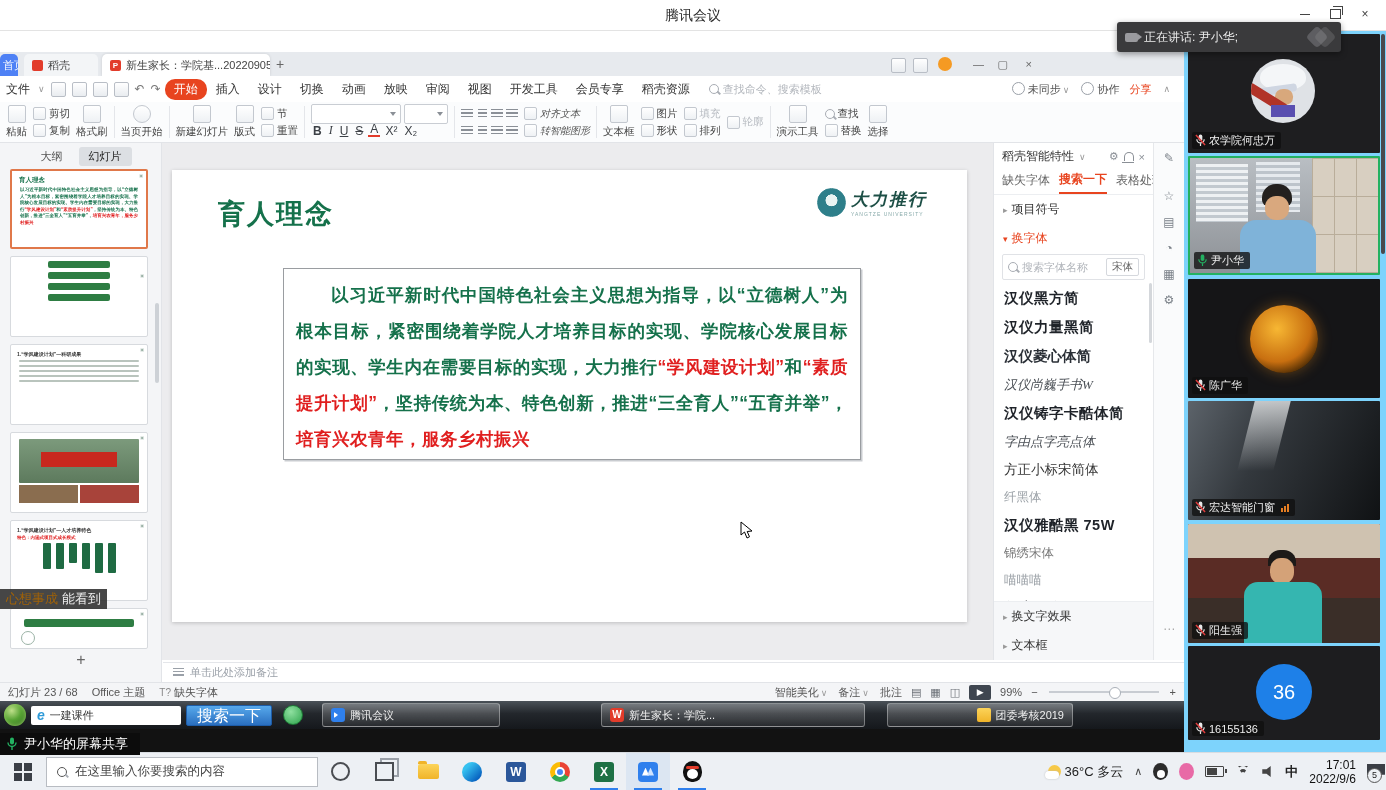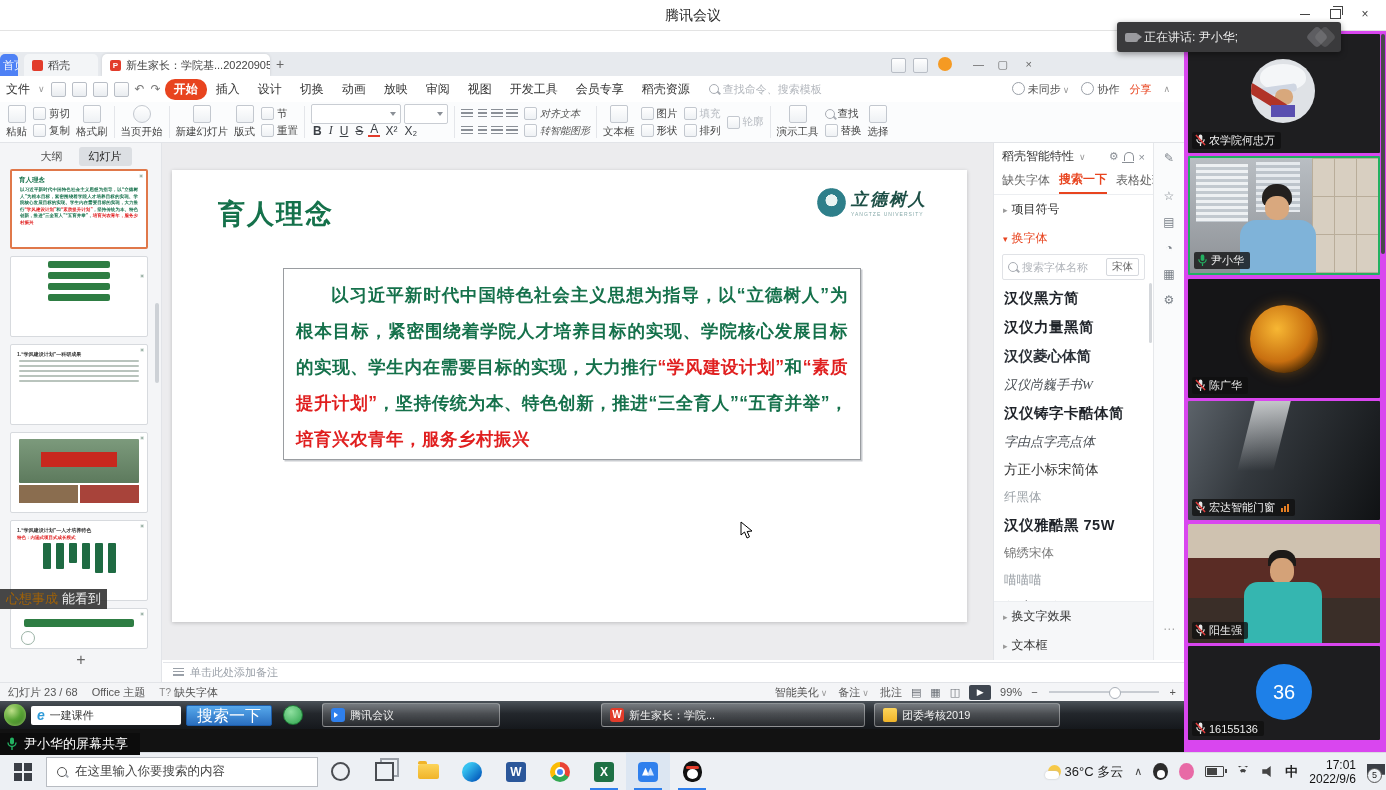--- a/index.html
+++ b/index.html
@@ -35,21 +35,21 @@
   #tab-plus{left:276px;top:4px;font-size:14px;color:#666;}
   .wpsctl{top:5px;height:14px;font-size:11px;color:#666;text-align:center;line-height:14px;}
   #smiley{width:14px;height:14px;border-radius:50%;background:#f59a23;right:232px;}
   
   #menubar{left:0;top:46px;width:1184px;height:26px;background:#fff;display:flex;align-items:center;padding:0 6px;box-sizing:border-box;gap:2px;}
   #file-menu{font-size:12px;color:#333;margin-right:4px;}
   .carat{color:#999;font-size:9px;margin:0 2px;}
   .mini-ic{width:13px;height:13px;border:1px solid #b9bec6;border-radius:2px;background:linear-gradient(#fff,#e9ecf0);margin:0 2px;}
   .uglyph{font-size:12px;color:#777;margin:0 2px;}
   .menu-item{font-size:12px;color:#333;padding:2px 9px;border-radius:10px;cursor:default;white-space:nowrap;}
-  .menu-item.active{background:#e8441f;color:#fff;font-weight:bold;}
+  .menu-item.active{background:#e8441f;color:#fff;font-weight:normal;}
   #cmd-search{display:flex;align-items:center;gap:4px;margin-left:8px;color:#b3b7bd;font-size:11px;white-space:nowrap;}
   .lens{width:8px;height:8px;border:1.4px solid #a9adb4;border-radius:50%;position:relative;display:inline-block;flex:none;}
   .lens:after{content:"";position:absolute;left:7px;top:7px;width:4px;height:1.5px;background:#a9adb4;transform:rotate(45deg);}
   #menu-right{margin-left:auto;display:flex;align-items:center;gap:10px;font-size:11px;color:#555;white-space:nowrap;padding-right:6px;}
   #menu-right .qic{width:11px;height:11px;border:1px solid #9aa0a8;border-radius:50%;display:inline-block;margin-right:3px;vertical-align:-2px;}
   
   #toolbar{left:0;top:72px;width:1184px;height:41px;background:#fbfcfd;border-bottom:1px solid #e2e4e8;
     display:flex;align-items:center;padding:0 6px;box-sizing:border-box;gap:6px;}
   .tsep{width:1px;height:32px;background:#e4e6ea;flex:none;}
   .tstack{display:flex;flex-direction:column;align-items:center;font-size:10.5px;color:#444;gap:2px;flex:none;white-space:nowrap;}
@@ -154,29 +154,29 @@
   #ie-q{font-size:11px;color:#333;}
   #w7-searchbtn{height:19px;background:linear-gradient(#57a9ec,#2a6fc0);border-radius:2px;color:#fff;font-size:16px;line-height:19px;padding:0 10px;border:1px solid #1d5ca8;}
   #w7-green{width:18px;height:18px;border-radius:50%;background:radial-gradient(circle at 38% 32%,#8fe0a0,#2da34c);border:1px solid #1d7a36;margin:0 6px;}
   .w7btn{height:22px;display:flex;align-items:center;gap:5px;padding:0 8px;border-radius:3px;color:#f0f0f0;font-size:11px;
     background:linear-gradient(rgba(255,255,255,.28),rgba(255,255,255,.07));border:1px solid rgba(255,255,255,.35);white-space:nowrap;overflow:hidden;}
   .w7ic{width:14px;height:14px;border-radius:3px;flex:none;}
   .w7ic.meet{background:#2f80ed;position:relative;} 
   .w7ic.meet:after{content:"";position:absolute;left:3px;top:4px;border-left:4px solid #fff;border-top:3px solid transparent;border-bottom:3px solid transparent;border-radius:1px;}
   .w7ic.wps{background:#e23c2b;color:#fff;font-size:10px;font-weight:bold;text-align:center;line-height:14px;}
   .w7ic.fold{background:linear-gradient(#fcd45a,#f0b429);border-radius:2px;}
-  #w7-b1{margin-left:8px;width:160px;} #w7-b2{margin-left:96px;width:246px;} #w7-b3{margin-left:4px;width:168px;}
+  #w7-b1{margin-left:8px;width:160px;} #w7-b2{margin-left:96px;width:246px;} #w7-b3{margin-left:17px;width:168px;justify-content:flex-end;}
   
   #share-banner{left:0;top:703px;height:22px;background:#0c0c0c;display:inline-flex;align-items:center;gap:6px;padding:0 12px 0 6px;z-index:20;}
   #share-banner span{color:#fff;font-size:13px;white-space:nowrap;}
   
   #caption{left:0px;top:589px;background:rgba(45,45,45,.88);padding:1px 6px;z-index:40;font-size:13px;white-space:nowrap;}
   #caption .hl{color:#a16207;} #caption .rs{color:#eee;margin-left:4px;}
   
-  #sidebar{left:1184px;top:30px;width:202px;height:722px;background:#d946ef;}
+  #sidebar{left:1184px;top:30px;width:202px;height:722px;background:#7dd3fc;}
   .tile{position:absolute;left:4px;width:192px;height:119px;background:#262628;border-radius:1px;overflow:hidden;box-sizing:border-box;}
   .tile.speaking{border:2px solid #23b161;}
   .name-tag{position:absolute;left:4px;bottom:4px;background:rgba(15,15,15,.78);border-radius:2px;display:flex;align-items:center;gap:3px;padding:1px 6px 1px 3px;z-index:3;}
   .name-tag span{color:#eee;font-size:11px;white-space:nowrap;}
   .sigbars{display:inline-flex;align-items:flex-end;gap:1px;margin-left:3px;}
   .sigbars i{width:2px;background:#e67e22;display:block;}
   
   .v-anime{background:#1e1e20;}
   .av1{position:absolute;left:63px;top:25px;width:64px;height:64px;border-radius:50%;background:#dfe2e6;overflow:hidden;}
   .av1 .cap{position:absolute;left:9px;top:5px;width:46px;height:26px;background:#f4f6f8;border-radius:50% 50% 42% 42%;}
@@ -527,21 +527,21 @@
       <div class="abs" id="thumb-plus">+</div>
       <div class="abs" id="lp-scroll"></div>
     </div>
 
     <div class="abs" id="canvas">
       <div class="abs" id="slide">
         <div class="abs" id="slide-title">育人理念</div>
         <div class="abs" id="slide-logo">
           <span id="logo-seal"></span>
           <span style="display:flex;flex-direction:column;">
-            <span id="logo-cn">立德树人</span>
+            <span id="logo-cn">大力推行</span>
             <span id="logo-en">YANGTZE UNIVERSITY</span>
           </span>
         </div>
         <div class="abs" id="slide-textbox">
           <div id="slide-par"><span>以习近平新时代中国特色社会主义思想为指导，以“立德树人”为根本目标，紧密围绕着学院人才培养目标的实现、学院核心发展目标的实现、学生内在需要目标的实现，大力推行</span><span class="red">“学风建设计划”</span><span>和</span><span class="red">“素质提升计划”</span><span>，坚持传统为本、特色创新，推进“三全育人”“五育并举”，</span><span class="red">培育兴农青年，服务乡村振兴</span></div>
         </div>
       </div>
       <div class="abs" id="cursor">
         <svg width="14" height="18" viewBox="0 0 14 18">
             <path d="M1 1 L1 14 L4.5 11 L7 17 L9.5 15.8 L7.2 10.5 L12 10 Z" fill="#fff" stroke="#000" stroke-width="1"></path>

